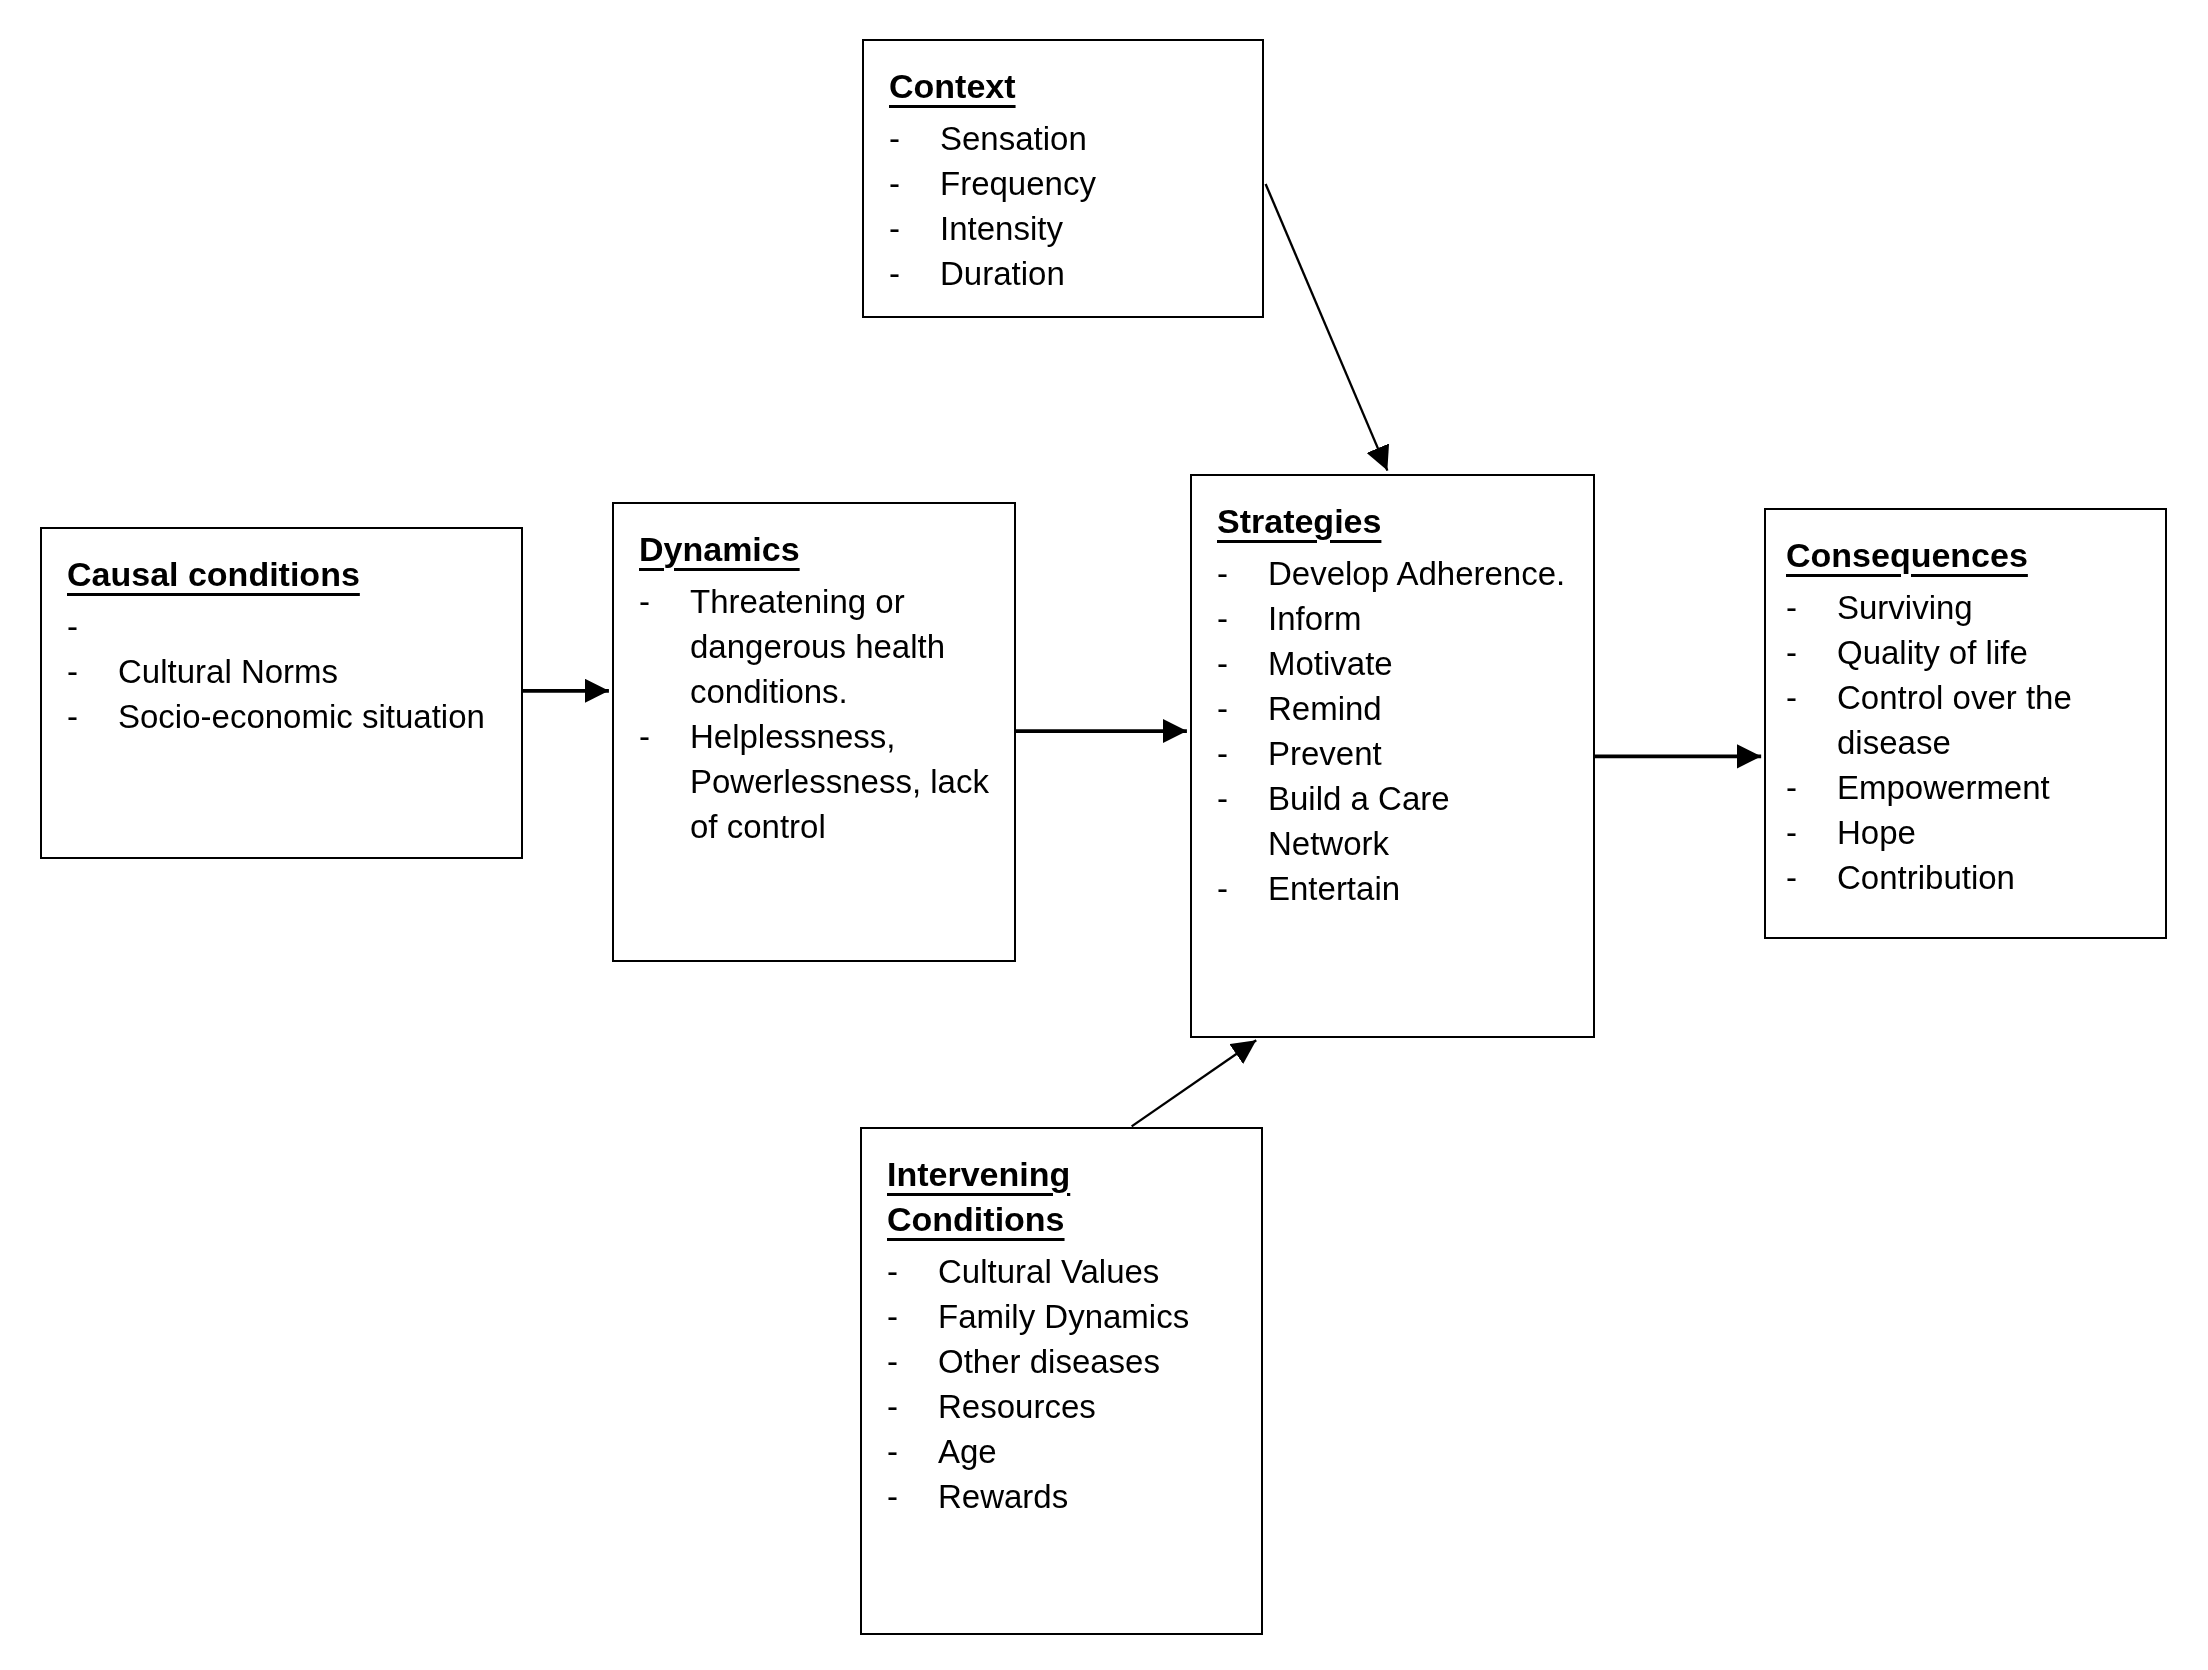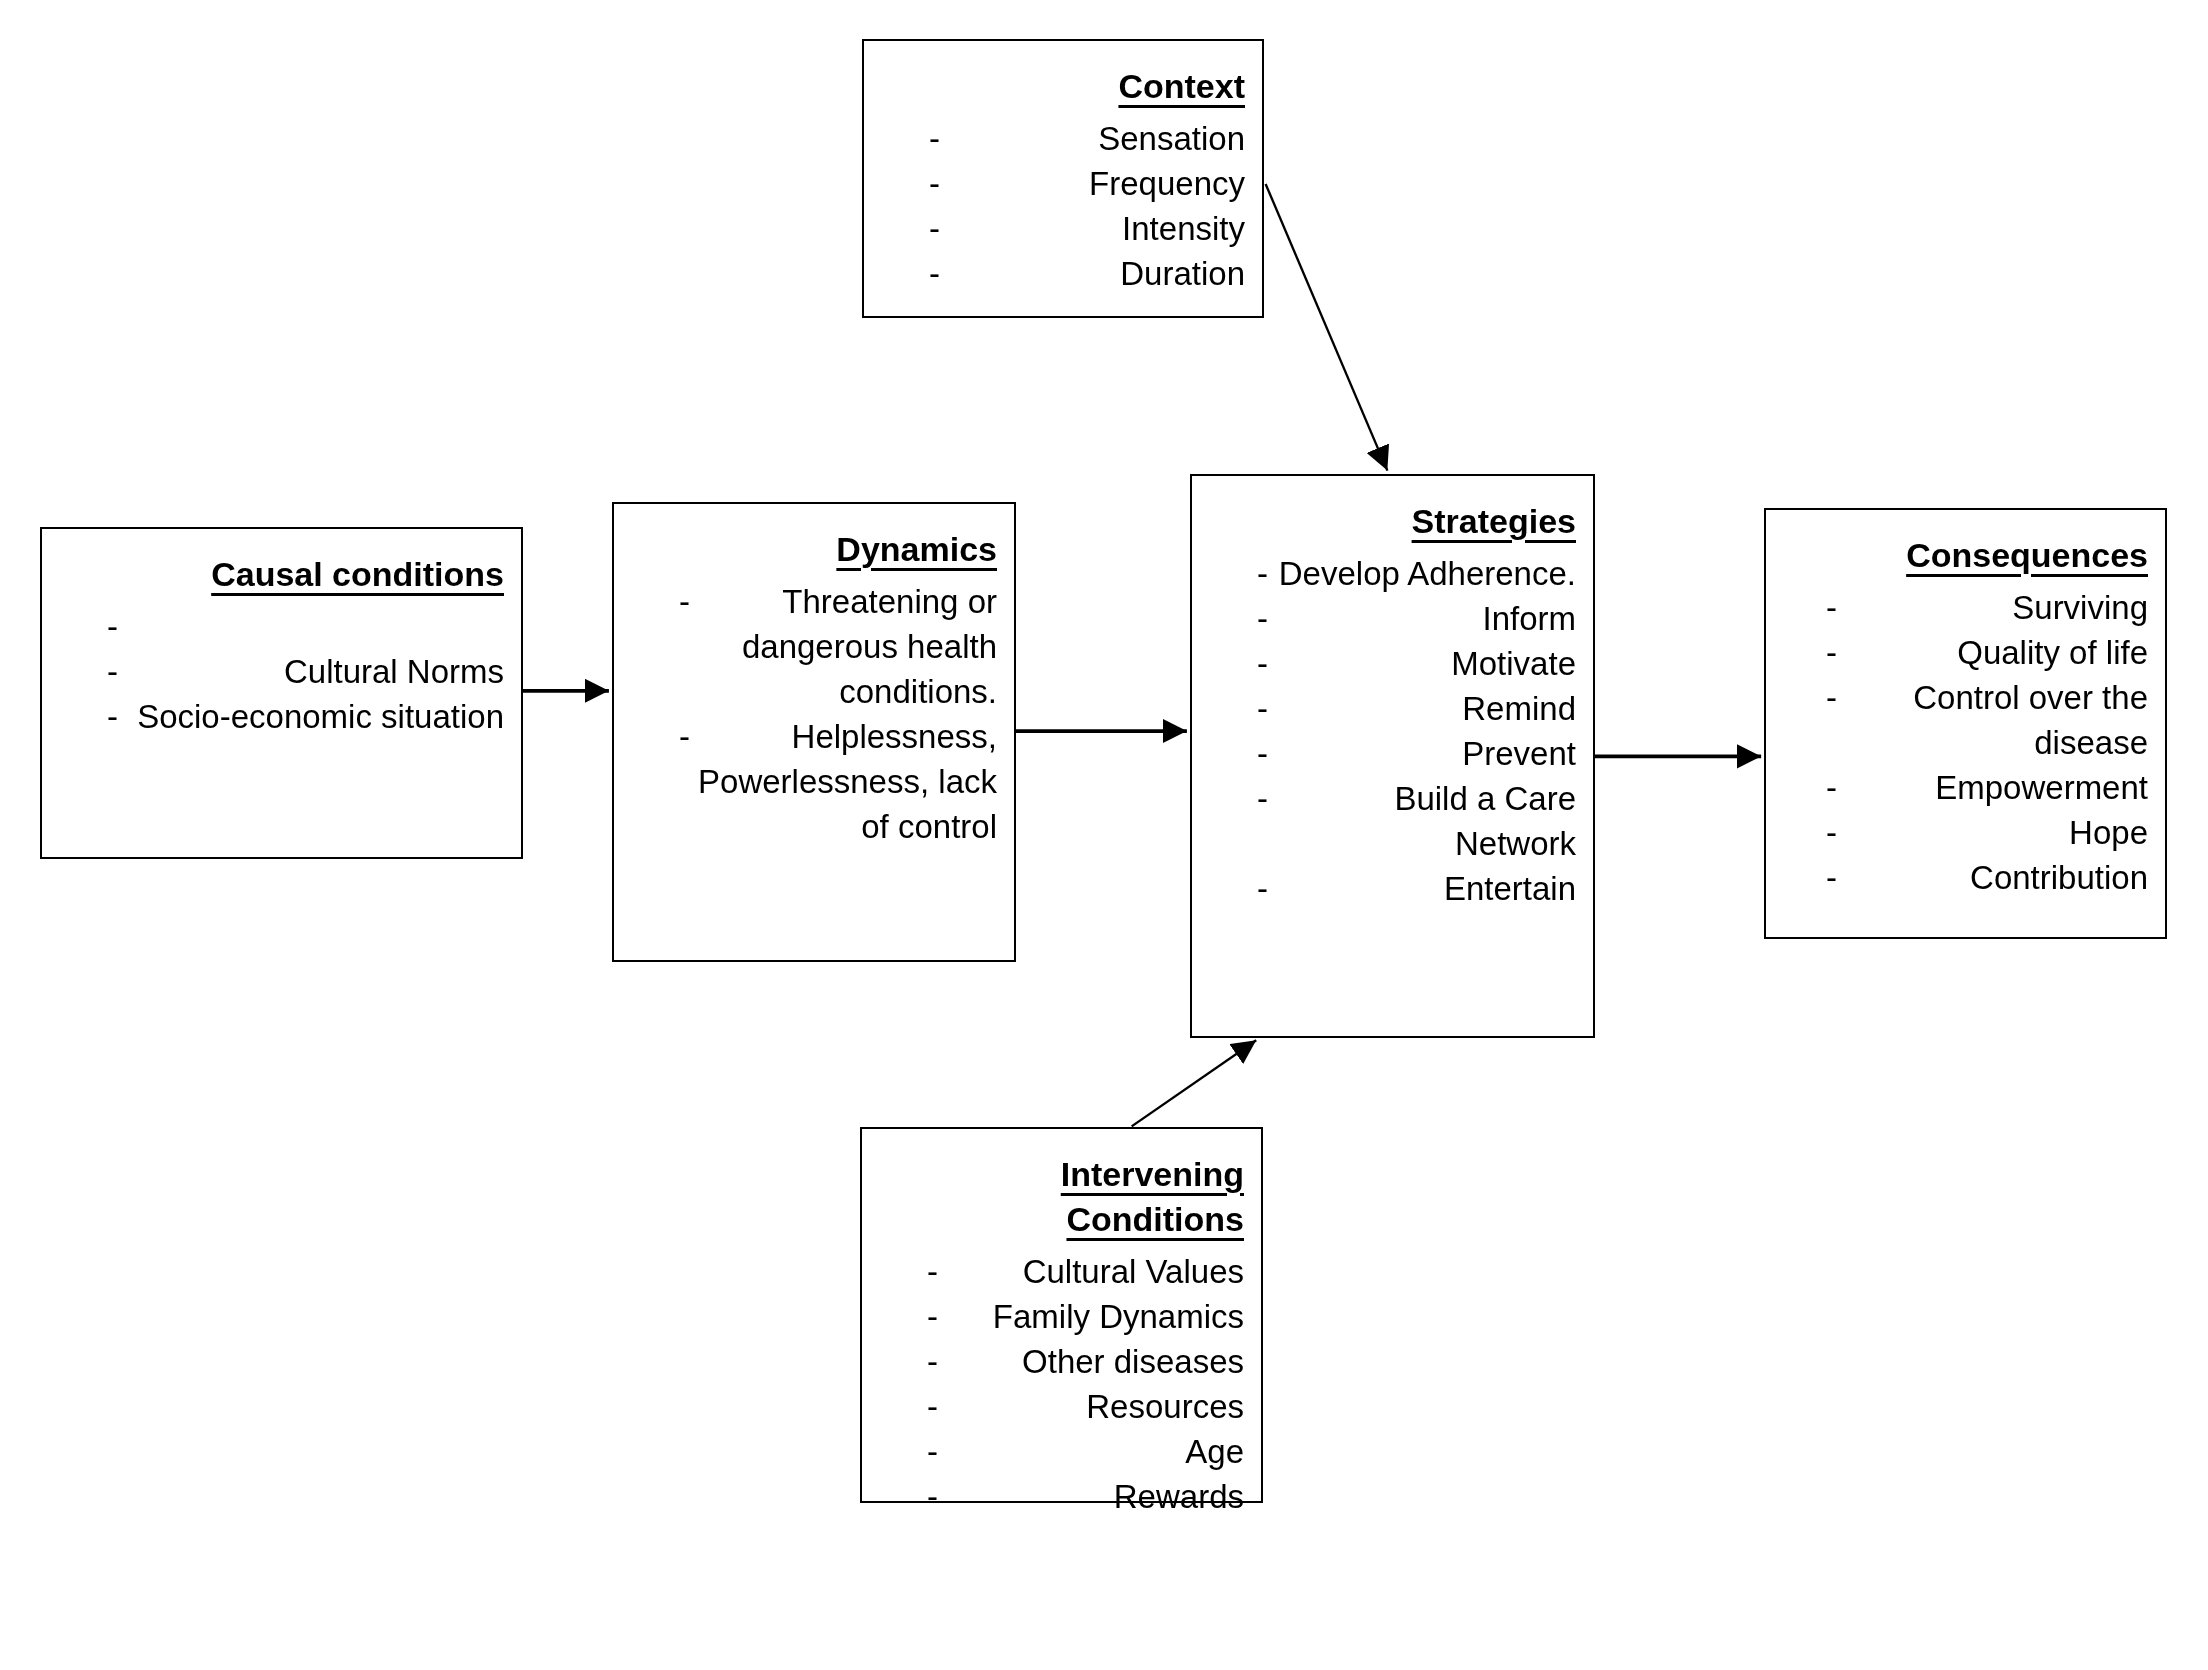--- a/index.html
+++ b/index.html
@@ -29,21 +29,20 @@
     fill: none;
   }
   .arrow-thick { stroke-width: 4; }
   .arrow-thin  { stroke-width: 2.5; }
   .box {
     position: absolute;
     box-sizing: border-box;
     border: 2.8px solid #000000;
     background: #ffffff;
     padding: 22.5px 17px 17px 25px;
-    text-align: right;
   }
   .box-title {
     font-size: 34px;
     line-height: 45px;
     font-weight: bold;
     text-decoration: underline;
     text-decoration-thickness: 2.8px;
     text-underline-offset: 6.6px;
     margin-bottom: 7.5px;
   }
@@ -63,21 +62,21 @@
   }
   .item-text {
     flex: 1 1 auto;
   }
   
   #box-context      { left: 862px;  top: 39px;   width: 402px; height: 279px; }
   #box-causal       { left: 40px;   top: 527px;  width: 483px; height: 332px; }
   #box-phenomena    { left: 612px;  top: 502px;  width: 404px; height: 460px; }
   #box-strategies   { left: 1190px; top: 474px;  width: 405px; height: 564px; }
   #box-consequences { left: 1764px; top: 508px;  width: 403px; height: 431px; padding-left: 20px; }
-  #box-intervening  { left: 860px;  top: 1127px; width: 403px; height: 376px; }
+  #box-intervening  { left: 860px;  top: 1127px; width: 403px; height: 508px; }
 </style>
 </head>
 <body>
 
 <div class="canvas">
 
   <svg class="arrows" viewBox="0 0 2357 1783" aria-hidden="true">
     <defs>
       <marker id="ah" markerUnits="userSpaceOnUse" markerWidth="26" markerHeight="26" refX="26" refY="13" orient="auto">
         <path d="M0,0 L26,13 L0,26 Z" fill="#000000"></path>

